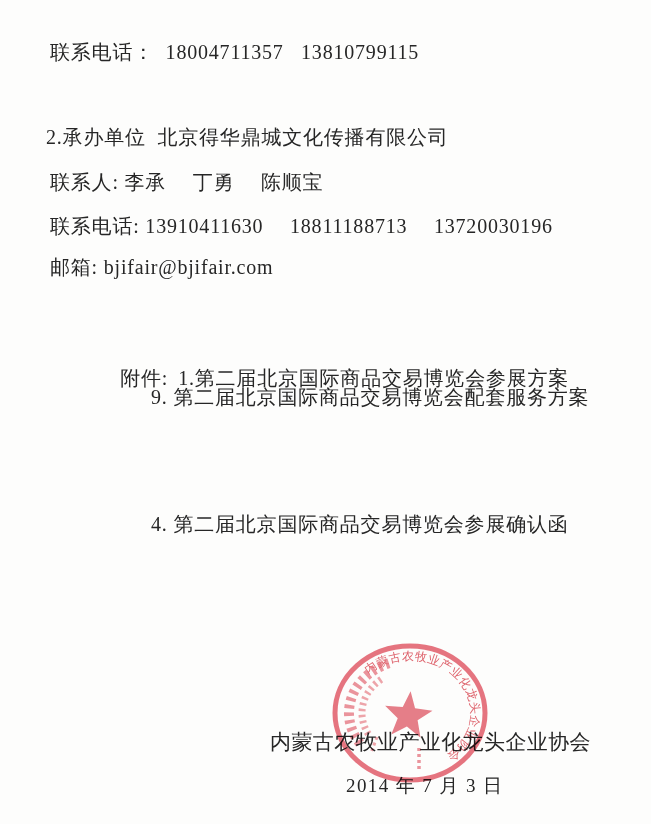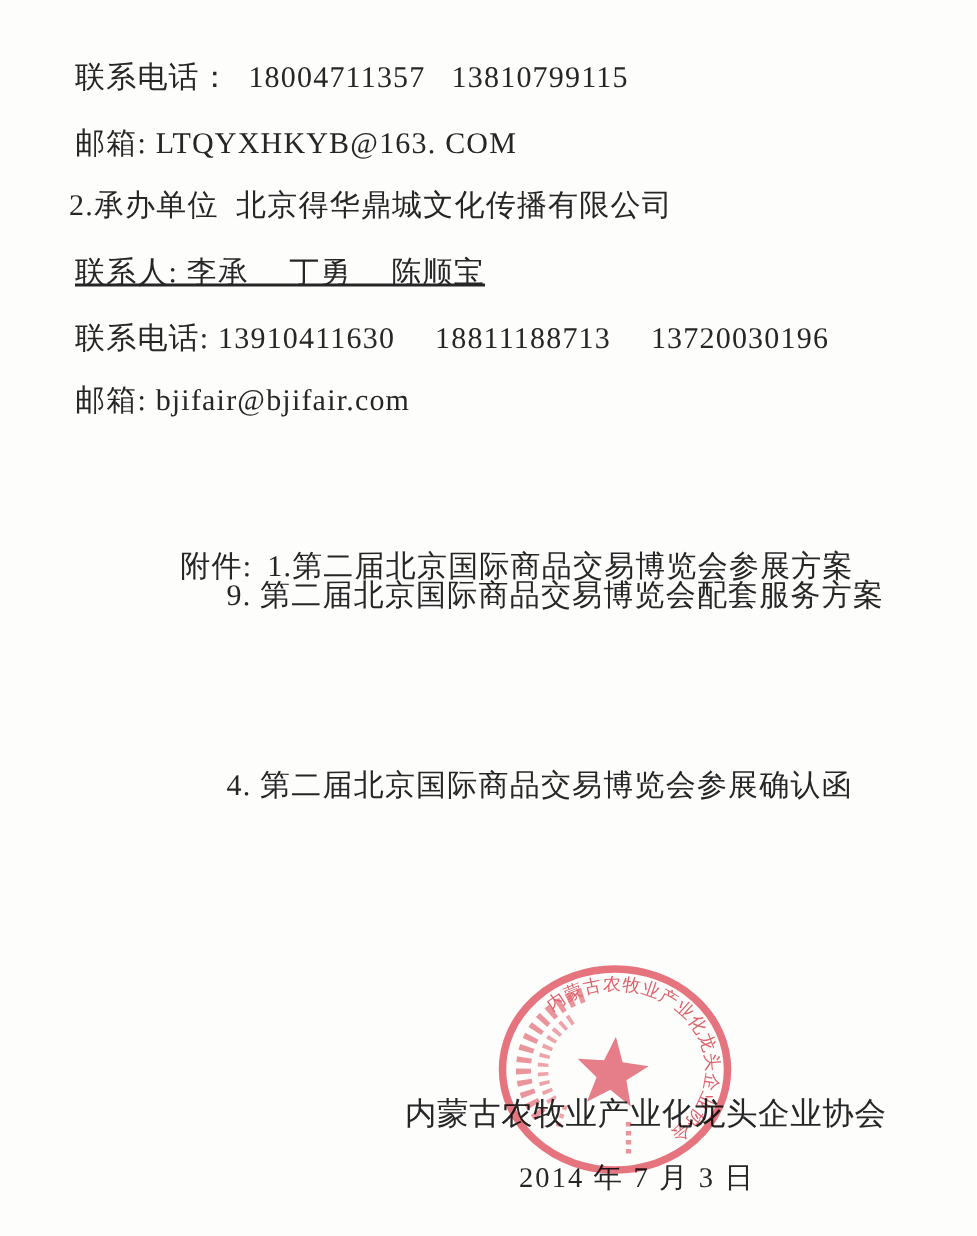--- a/index.html
+++ b/index.html
@@ -15,21 +15,21 @@
     position:absolute;
     white-space:pre;
     font-size:20px;
     letter-spacing:0.8px;
     line-height:24px;
     z-index:1;
   }
   .l-org1-phone   { left:50px;  top:40px;  }
   .l-org1-email   { left:50px;  top:84px;  }
   .l-org2-head    { left:46px;  top:125px; }
-  .l-org2-persons { left:50px;  top:170px;text-decoration:underline; }
+  .l-org2-persons { left:50px;  top:170px; }
   .l-org2-phone   { left:50px;  top:214px; }
   .l-org2-email   { left:50px;  top:255px; }
   .l-attach-1     { left:97px;  top:342px;text-align:right; }
   .l-attach-1 .attach-first { padding-left:10px; }
   .l-attach-2     { left:151px; top:385px; }
   .l-attach-3     { left:151px; top:471px; }
   .l-attach-4     { left:151px; top:512px; }
   .l-sign-org     { left:270px; top:730px; font-size:21px; letter-spacing:0.4px; }
   .l-sign-date    { left:346px; top:774px; font-size:19px; letter-spacing:1.4px;text-align:right; }
   .seal {
@@ -41,21 +41,20 @@
     opacity:0.92;
   }
 </style>
 </head>
 <body>
 
 <div class="page">
 
   <div class="line l-org1-phone">联系电话：  18004711357   13810799115</div>
 
-  <div class="line l-org1-email">邮箱: LTQYXHKYB@163. COM</div>
 
   <div class="line l-org2-head">2.承办单位  北京得华鼎城文化传播有限公司</div>
 
   <div class="line l-org2-persons">联系人: 李承　 丁勇　 陈顺宝</div>
 
   <div class="line l-org2-phone">联系电话: 13910411630　 18811188713　 13720030196</div>
 
   <div class="line l-org2-email">邮箱: bjifair@bjifair.com</div>
 
   <div class="line l-attach-1">

